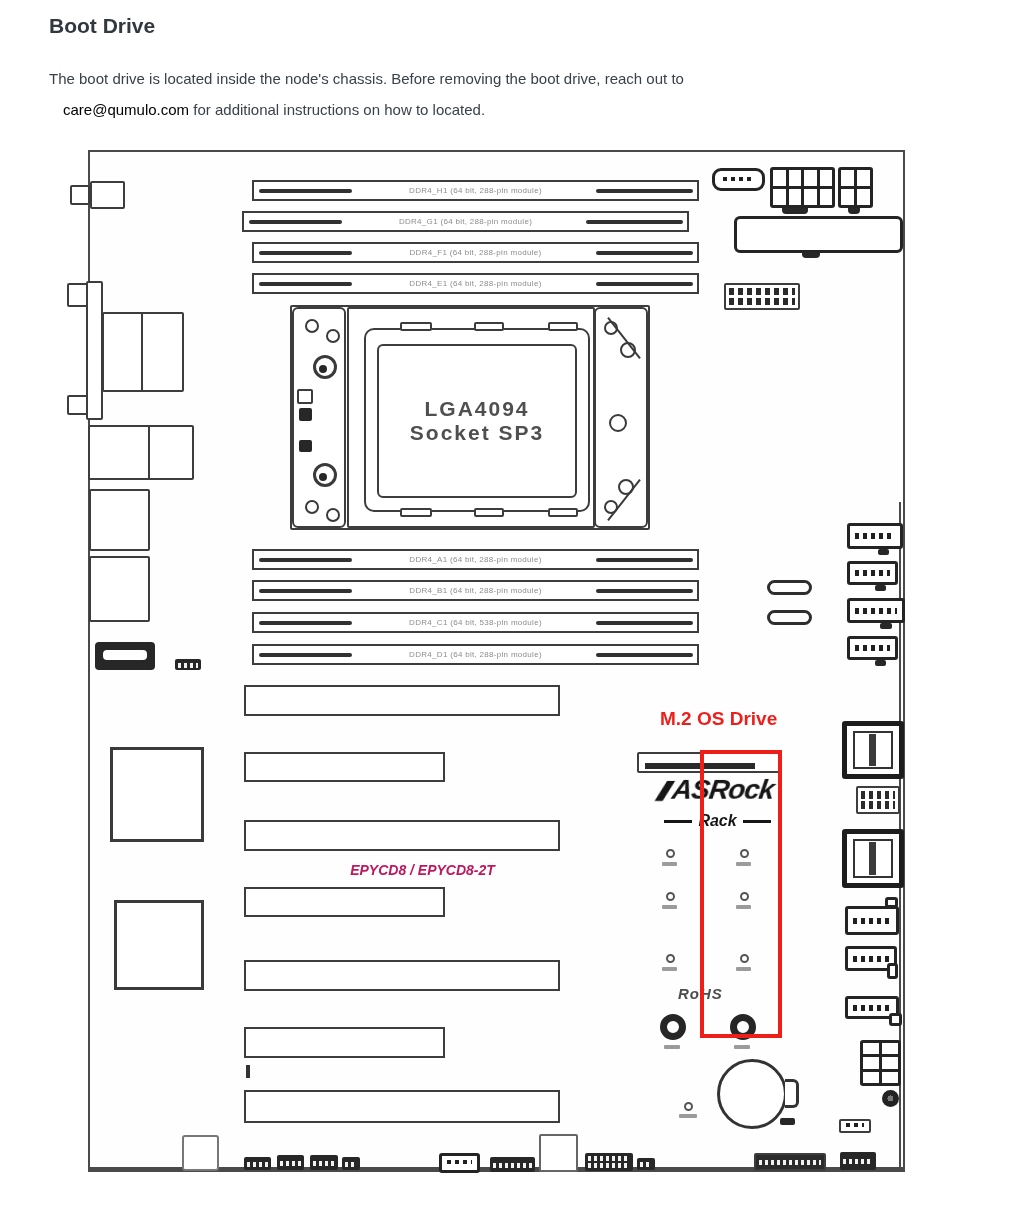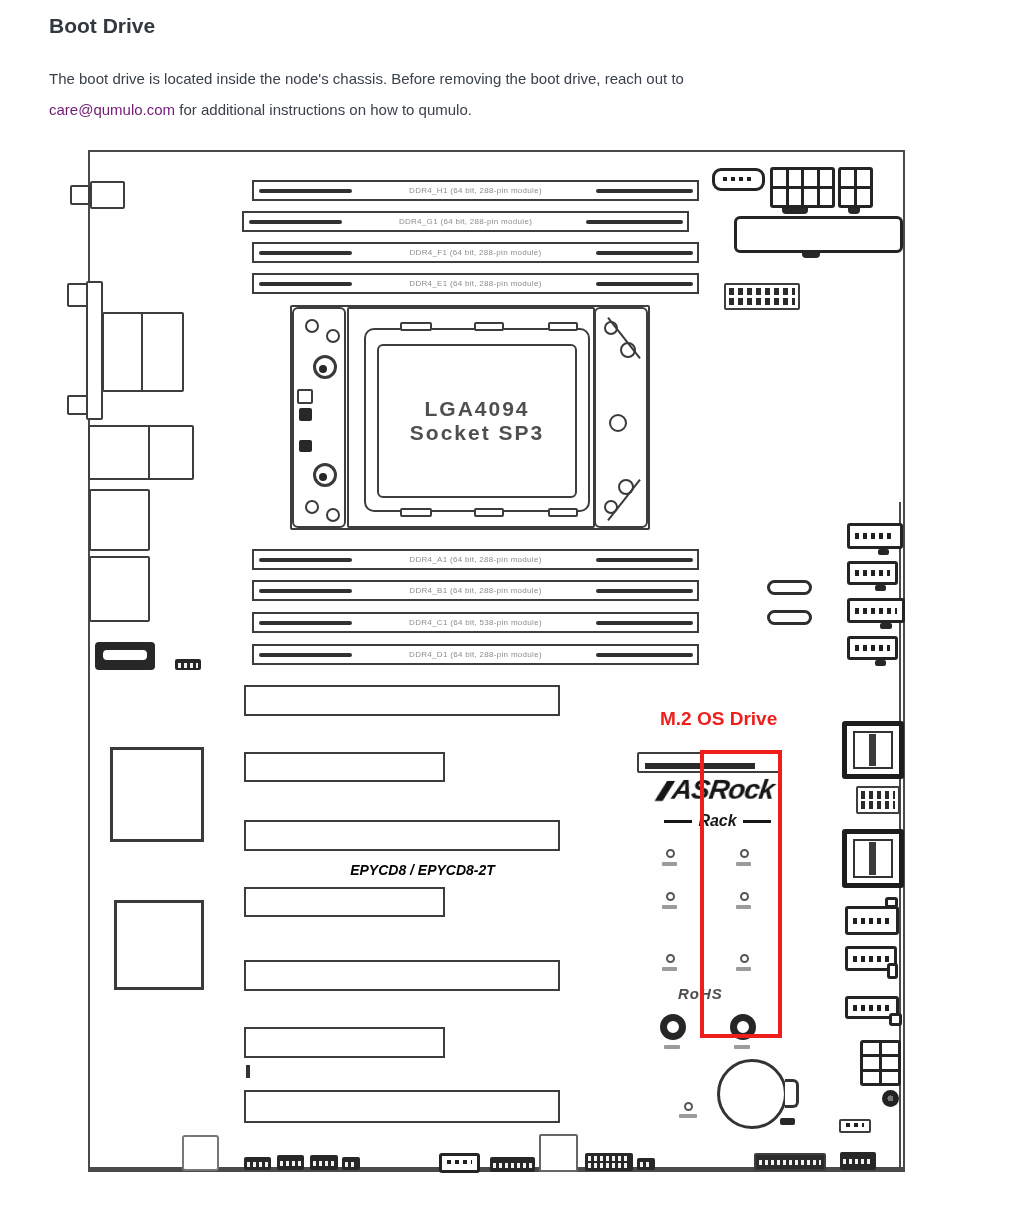--- a/index.html
+++ b/index.html
@@ -1,42 +1,42 @@
 <!DOCTYPE html>
 <html><head>
 <meta charset="utf-8">
 <style>
   html,body{margin:0;padding:0;background:#ffffff;}
   body{width:1023px;height:1209px;position:relative;font-family:"Liberation Sans",sans-serif;overflow:hidden;}
   .abs{position:absolute;box-sizing:border-box;}
   
   .h1{left:49px;top:14px;font-size:21px;font-weight:800;color:#32383f;}
   .para{left:49px;top:63px;width:900px;font-size:15px;line-height:31px;color:#3a414b;}
-  .para a{color:#701a75;text-decoration:none;}
+  .para a{color:#000000;text-decoration:none;margin-left:14px;}
   
   .board{left:88px;top:150px;width:817px;height:1022px;border:2px solid #4a4a4a;border-bottom-width:5px;background:#fefefe;}
   .b2{border:2px solid #3d3d3d;background:#fff;border-radius:2px;}
   .b3{border:3px solid #242424;background:#fff;border-radius:3px;}
   .dkk{background:#272727;border-radius:2px;}
   .pinrow{position:absolute;left:5px;right:5px;top:50%;height:6px;margin-top:-3px;
           background:repeating-linear-gradient(90deg,#202020 0 4px,rgba(0,0,0,0) 4px 8px);}
   .wdots{position:absolute;left:3px;right:3px;top:50%;height:5px;margin-top:-2px;
          background:repeating-linear-gradient(90deg,#f2f2f2 0 3px,rgba(0,0,0,0) 3px 6px);}
   .pgrid{background:#242424;display:grid;gap:3px;padding:3px;border-radius:3px;}
   .pgrid i{background:#fff;display:block;}
   .dimm{width:447px;height:21px;border:2px solid #3d3d3d;background:#fff;}
   .dline{position:absolute;top:7px;height:4px;background:#313131;border-radius:2px;}
   .dline.l{left:5px;width:93px;}.dline.r{right:4px;width:97px;}
   .dlabel{position:absolute;left:0;right:0;top:4px;text-align:center;font-size:8px;color:#8d8d8d;
           filter:blur(0.55px);letter-spacing:.3px;white-space:nowrap;}
   .pcie{border:2px solid #3d3d3d;background:#fff;}
   .circ{border:2px solid #3a3a3a;border-radius:50%;background:#fff;}
   .socktxt{display:flex;flex-direction:column;align-items:center;justify-content:center;
            font-weight:700;color:#4f4f4f;font-size:21px;letter-spacing:2px;filter:blur(0.3px);}
-  .model{font-size:14px;font-weight:700;font-style:italic;color:#000000;text-align:center;filter:blur(0.3px);}
+  .model{font-size:14px;font-weight:700;font-style:italic;color:#be185d;text-align:center;filter:blur(0.3px);}
   .callout{font-size:19px;font-weight:800;color:#ee1f1b;white-space:nowrap;}
   .redbox{border:4px solid #ee1f1b;background:transparent;z-index:6;}
   .logo1{font-style:italic;font-weight:800;font-size:28px;color:#161616;text-align:center;
          transform:skewX(-8deg);letter-spacing:-1px;filter:blur(0.3px);z-index:2;}
   .lmark{display:inline-block;width:8px;height:20px;background:#161616;transform:skewX(-26deg);margin-right:3px;vertical-align:-2px;}
   .logo2{display:flex;align-items:center;justify-content:center;gap:6px;z-index:2;
          font-style:italic;font-weight:800;font-size:16px;color:#161616;filter:blur(0.3px);}
   .dashline{width:28px;height:3px;background:#161616;}
   .screw{width:9px;height:9px;border:2px solid #555;border-radius:50%;background:#fff;}
   .tlbl{background:#9b9b9b;height:4px;border-radius:1px;filter:blur(0.6px);}
@@ -45,21 +45,21 @@
   .domslot{position:absolute;left:6px;right:6px;top:5px;bottom:5px;border:2px solid #333;}
   .dombar{position:absolute;left:50%;top:1px;bottom:1px;width:7px;margin-left:-4px;background:#3a3a3a;}
   .pill{border:3px solid #2e2e2e;border-radius:8px;background:#fff;}
 </style>
 </head>
 <body>
 
 <div class="abs h1">Boot Drive</div>
 <div class="abs para">
   <span>The boot drive is located inside the node's chassis. Before removing the boot drive, reach out to</span><br>
-  <a href="#">care@qumulo.com</a><span> for additional instructions on how to qumulo.</span>
+  <a href="#">care@qumulo.com</a><span> for additional instructions on how to located.</span>
 </div>
 
 <div class="abs board">
 
   <div class="abs" style="left:809px;top:350px;width:2px;height:667px;background:#4a4a4a;"></div>
 
   <div class="abs b2" style="left:-20px;top:33px;width:20px;height:20px;"></div>
   <div class="abs b2" style="left:0px;top:29px;width:35px;height:28px;"></div>
   <div class="abs b2" style="left:-23px;top:131px;width:21px;height:24px;"></div>
   <div class="abs b2" style="left:-4px;top:129px;width:17px;height:139px;"></div>

